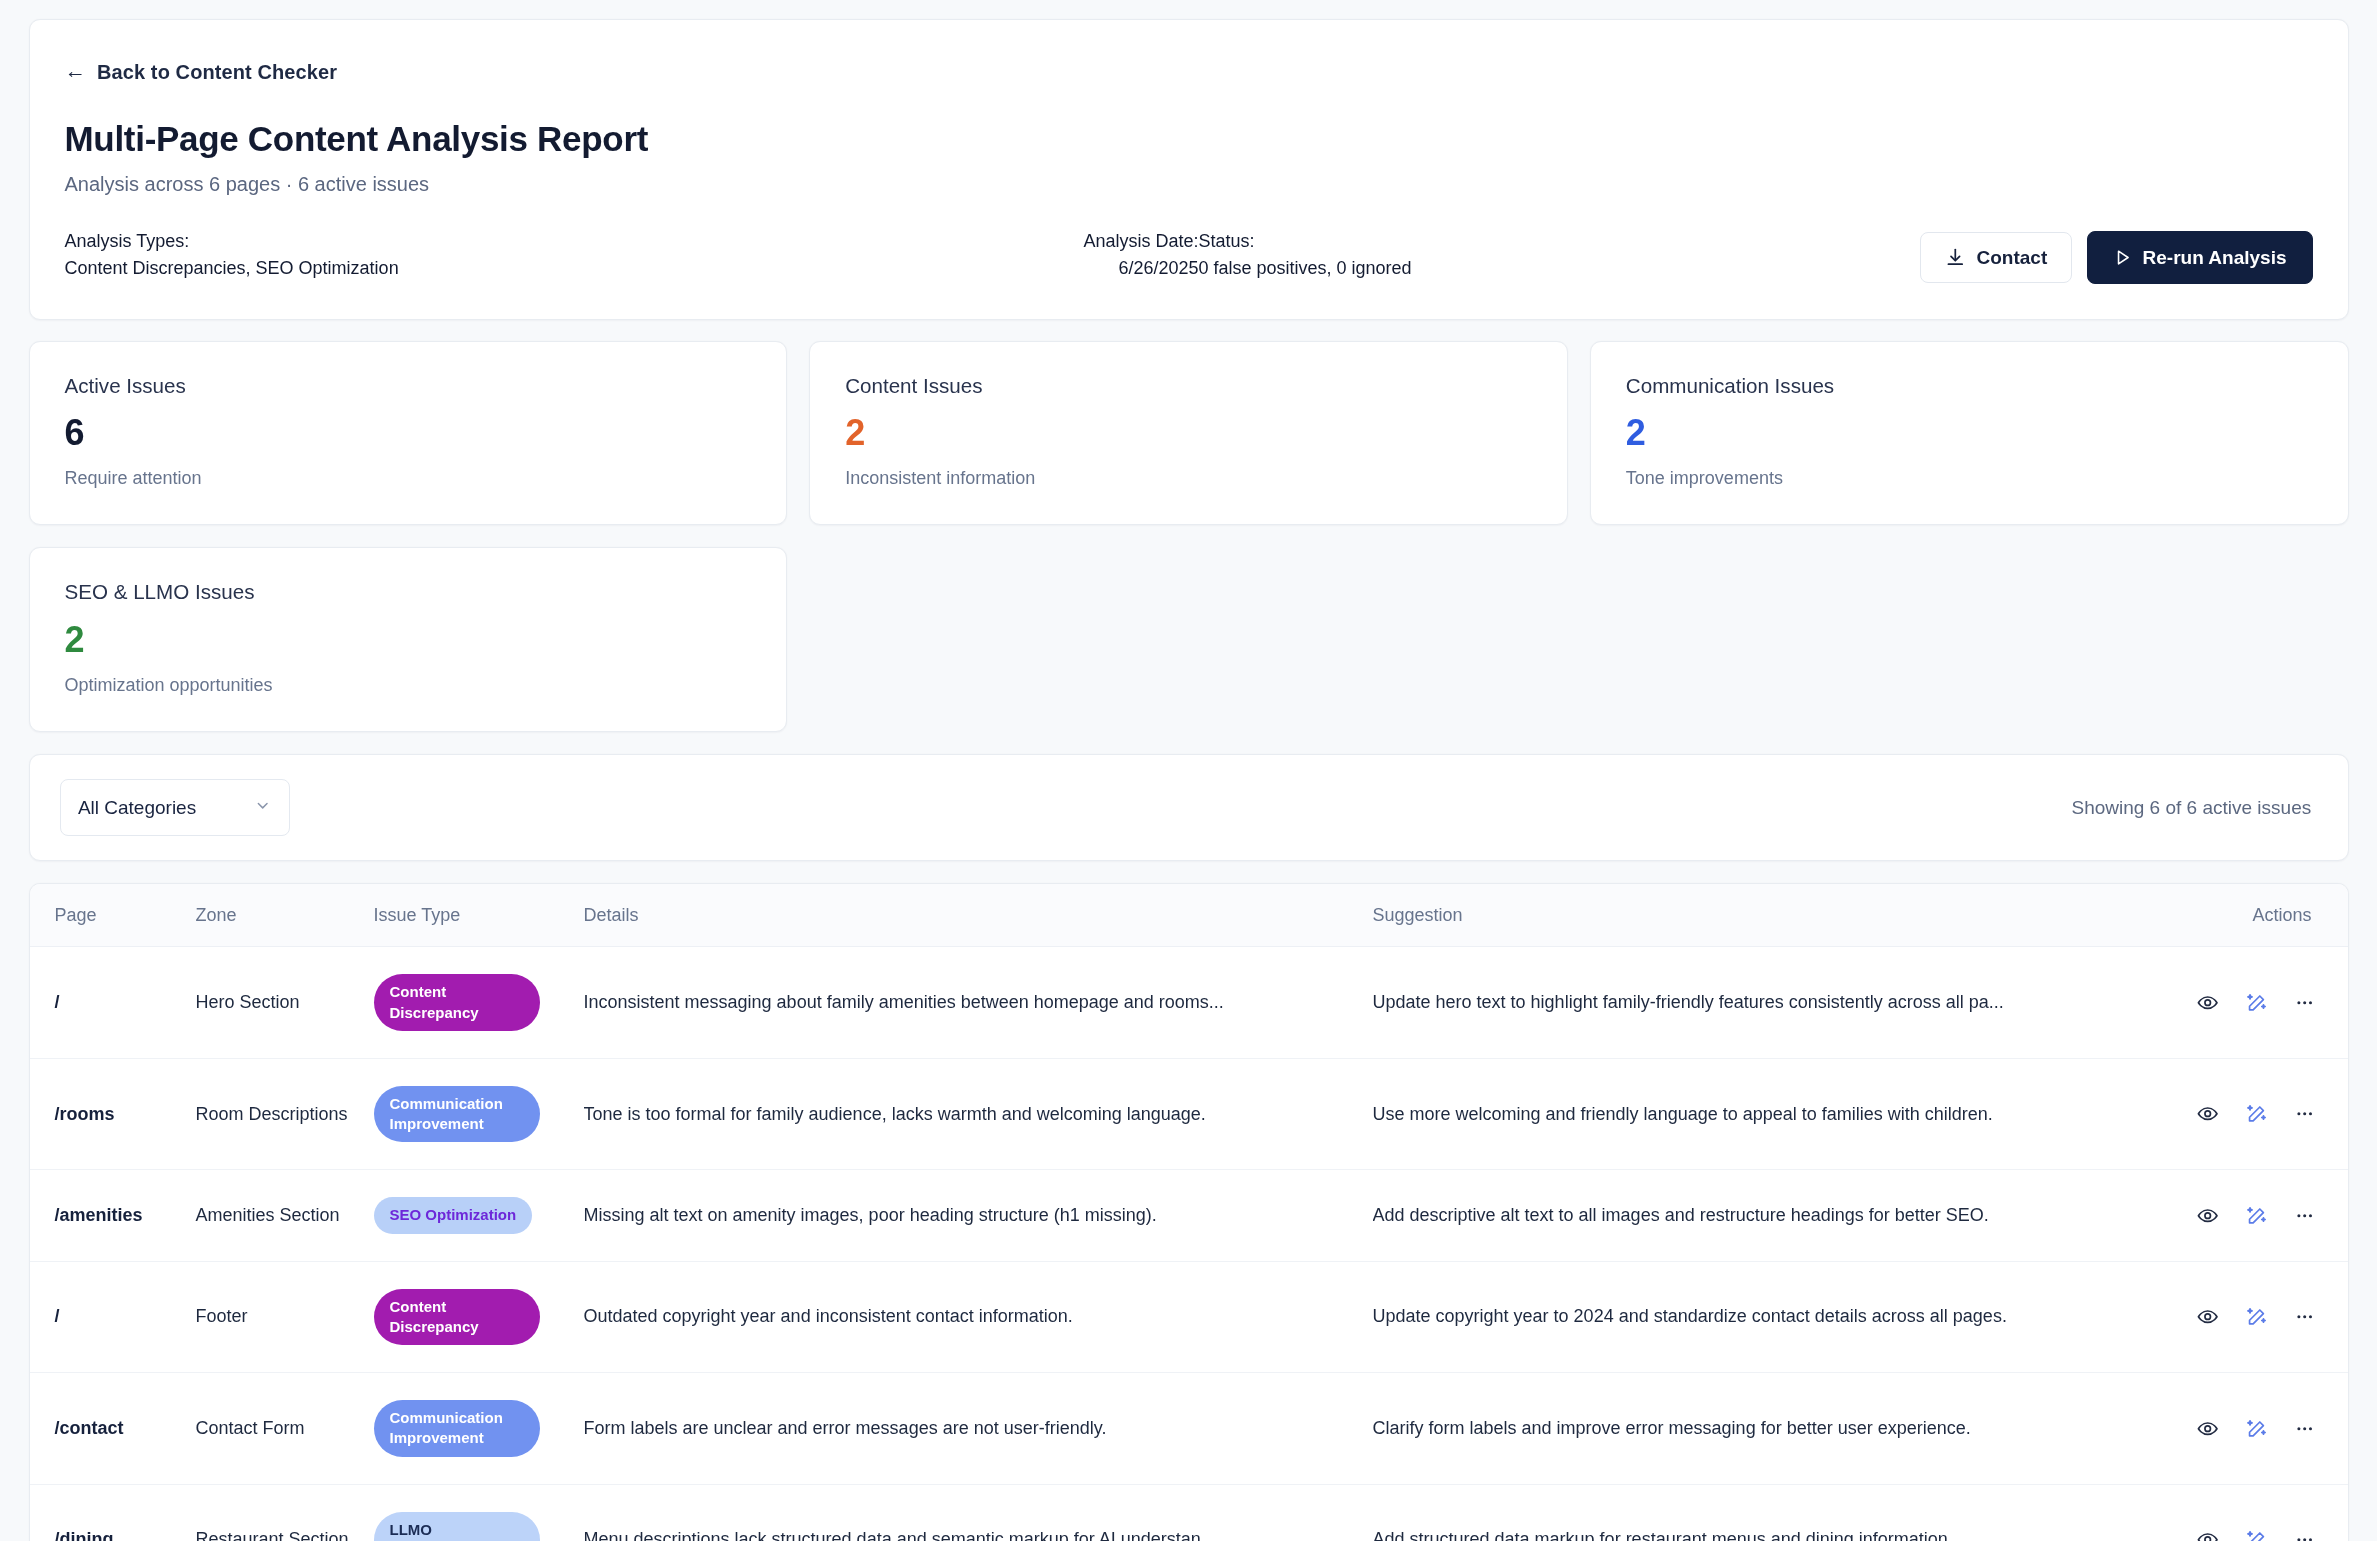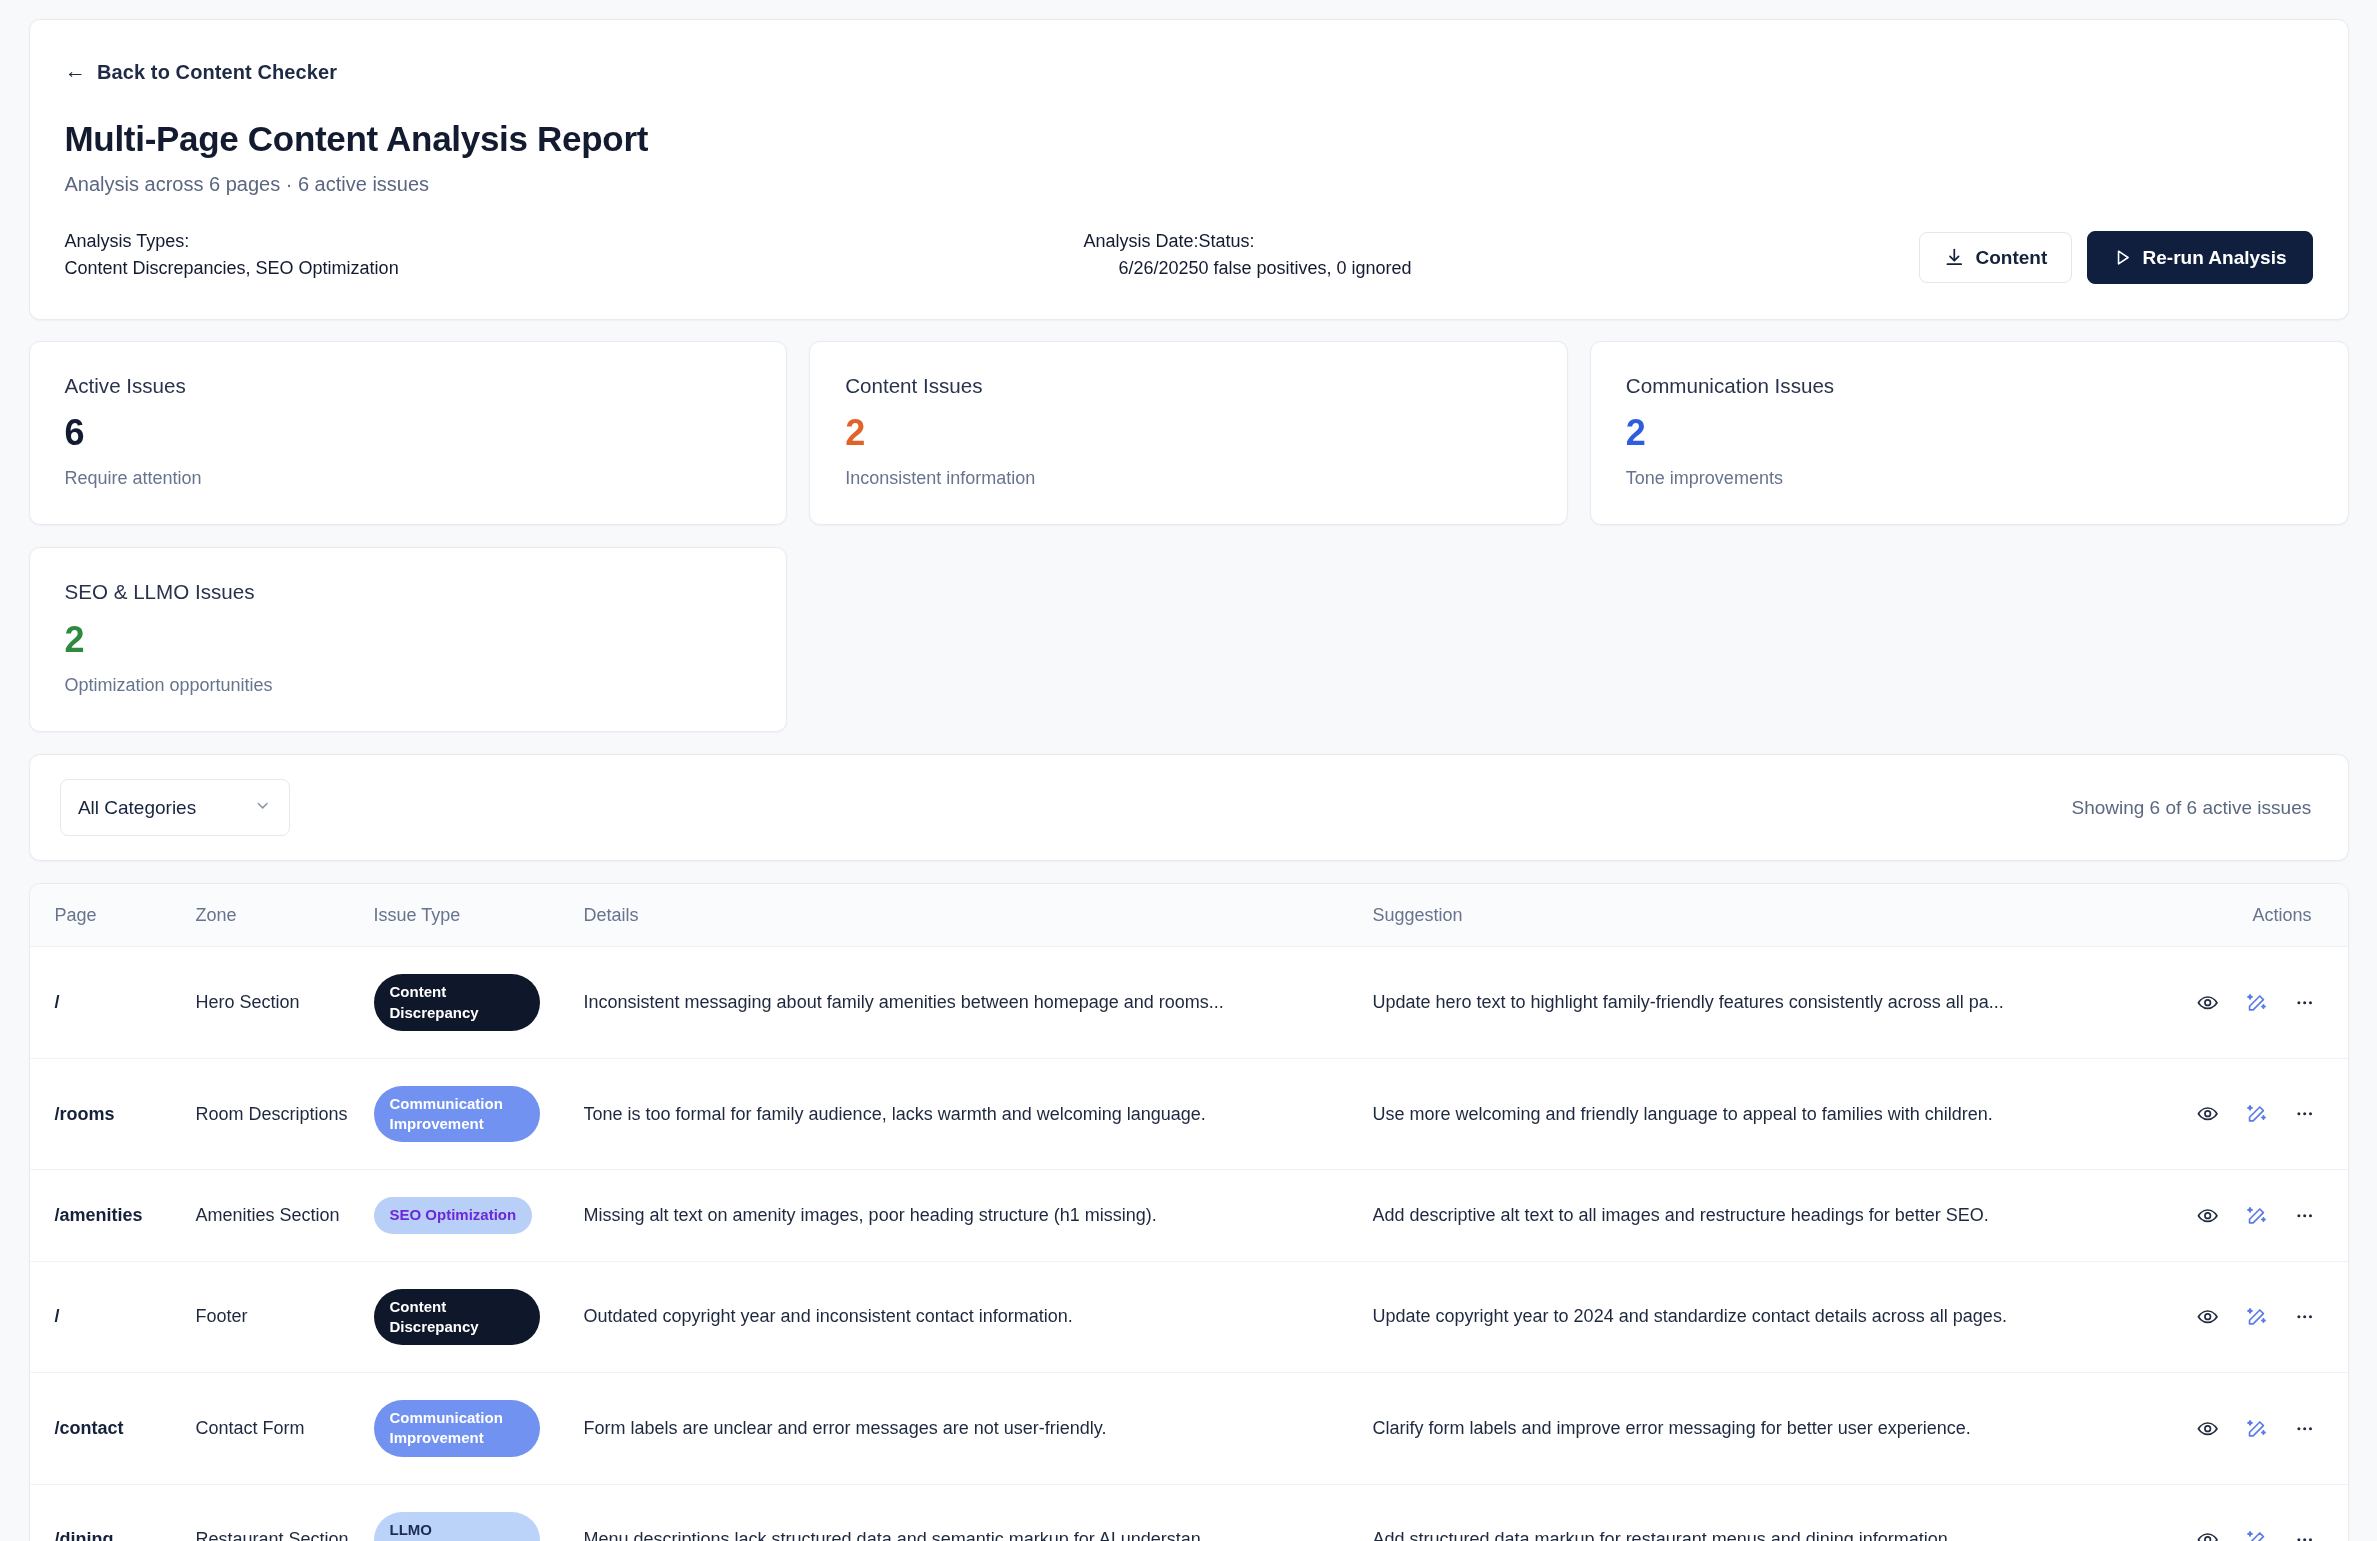--- a/index.html
+++ b/index.html
@@ -185,21 +185,21 @@
 
   .badge {
     display: inline-block;
     border-radius: 792px;
     padding: 8px 16px;
     font-size: 15px;
     font-weight: 700;
     line-height: 1.35;
     max-width: 166px;
   }
-  .badge-content { background:#0f172a; color:#ffffff; }
+  .badge-content { background:#a21caf; color:#ffffff; }
   .badge-comm    { background:#7192f0; color:#ffffff; }
   .badge-seo     { background:#b8d0f8; color:#6d28d9; }
   .badge-llmo    { background:#bcd3f9; color:#1b2c55; }
 
   td.cell-actions { padding-right: 32px; }
   .actions-wrap {
     display:flex;
     align-items:center;
     justify-content:flex-end;
     gap: 27px;
@@ -243,21 +243,21 @@
 
       <div class="header-actions">
         <div class="btn btn-export">
           <span class="ico">
             <svg width="20.6" height="20.6" viewBox="0 0 24 24" fill="none" stroke="#16213c" stroke-width="2" stroke-linecap="round" stroke-linejoin="round">
               <path d="M12 3v12"></path>
                 <path d="M7 11l5 5 5-5"></path>
                 <path d="M4 20h16"></path>
             </svg>
           </span>
-          <span>Content</span>
+          <span>Contact</span>
         </div>
         <div class="btn btn-rerun">
           <span class="ico">
             <svg width="19" height="19" viewBox="0 0 24 24" fill="none" stroke="#ffffff" stroke-width="2" stroke-linejoin="round">
               <path d="M7 4l12 8-12 8z"></path>
             </svg>
           </span>
           <span>Re-run Analysis</span>
         </div>
       </div>

